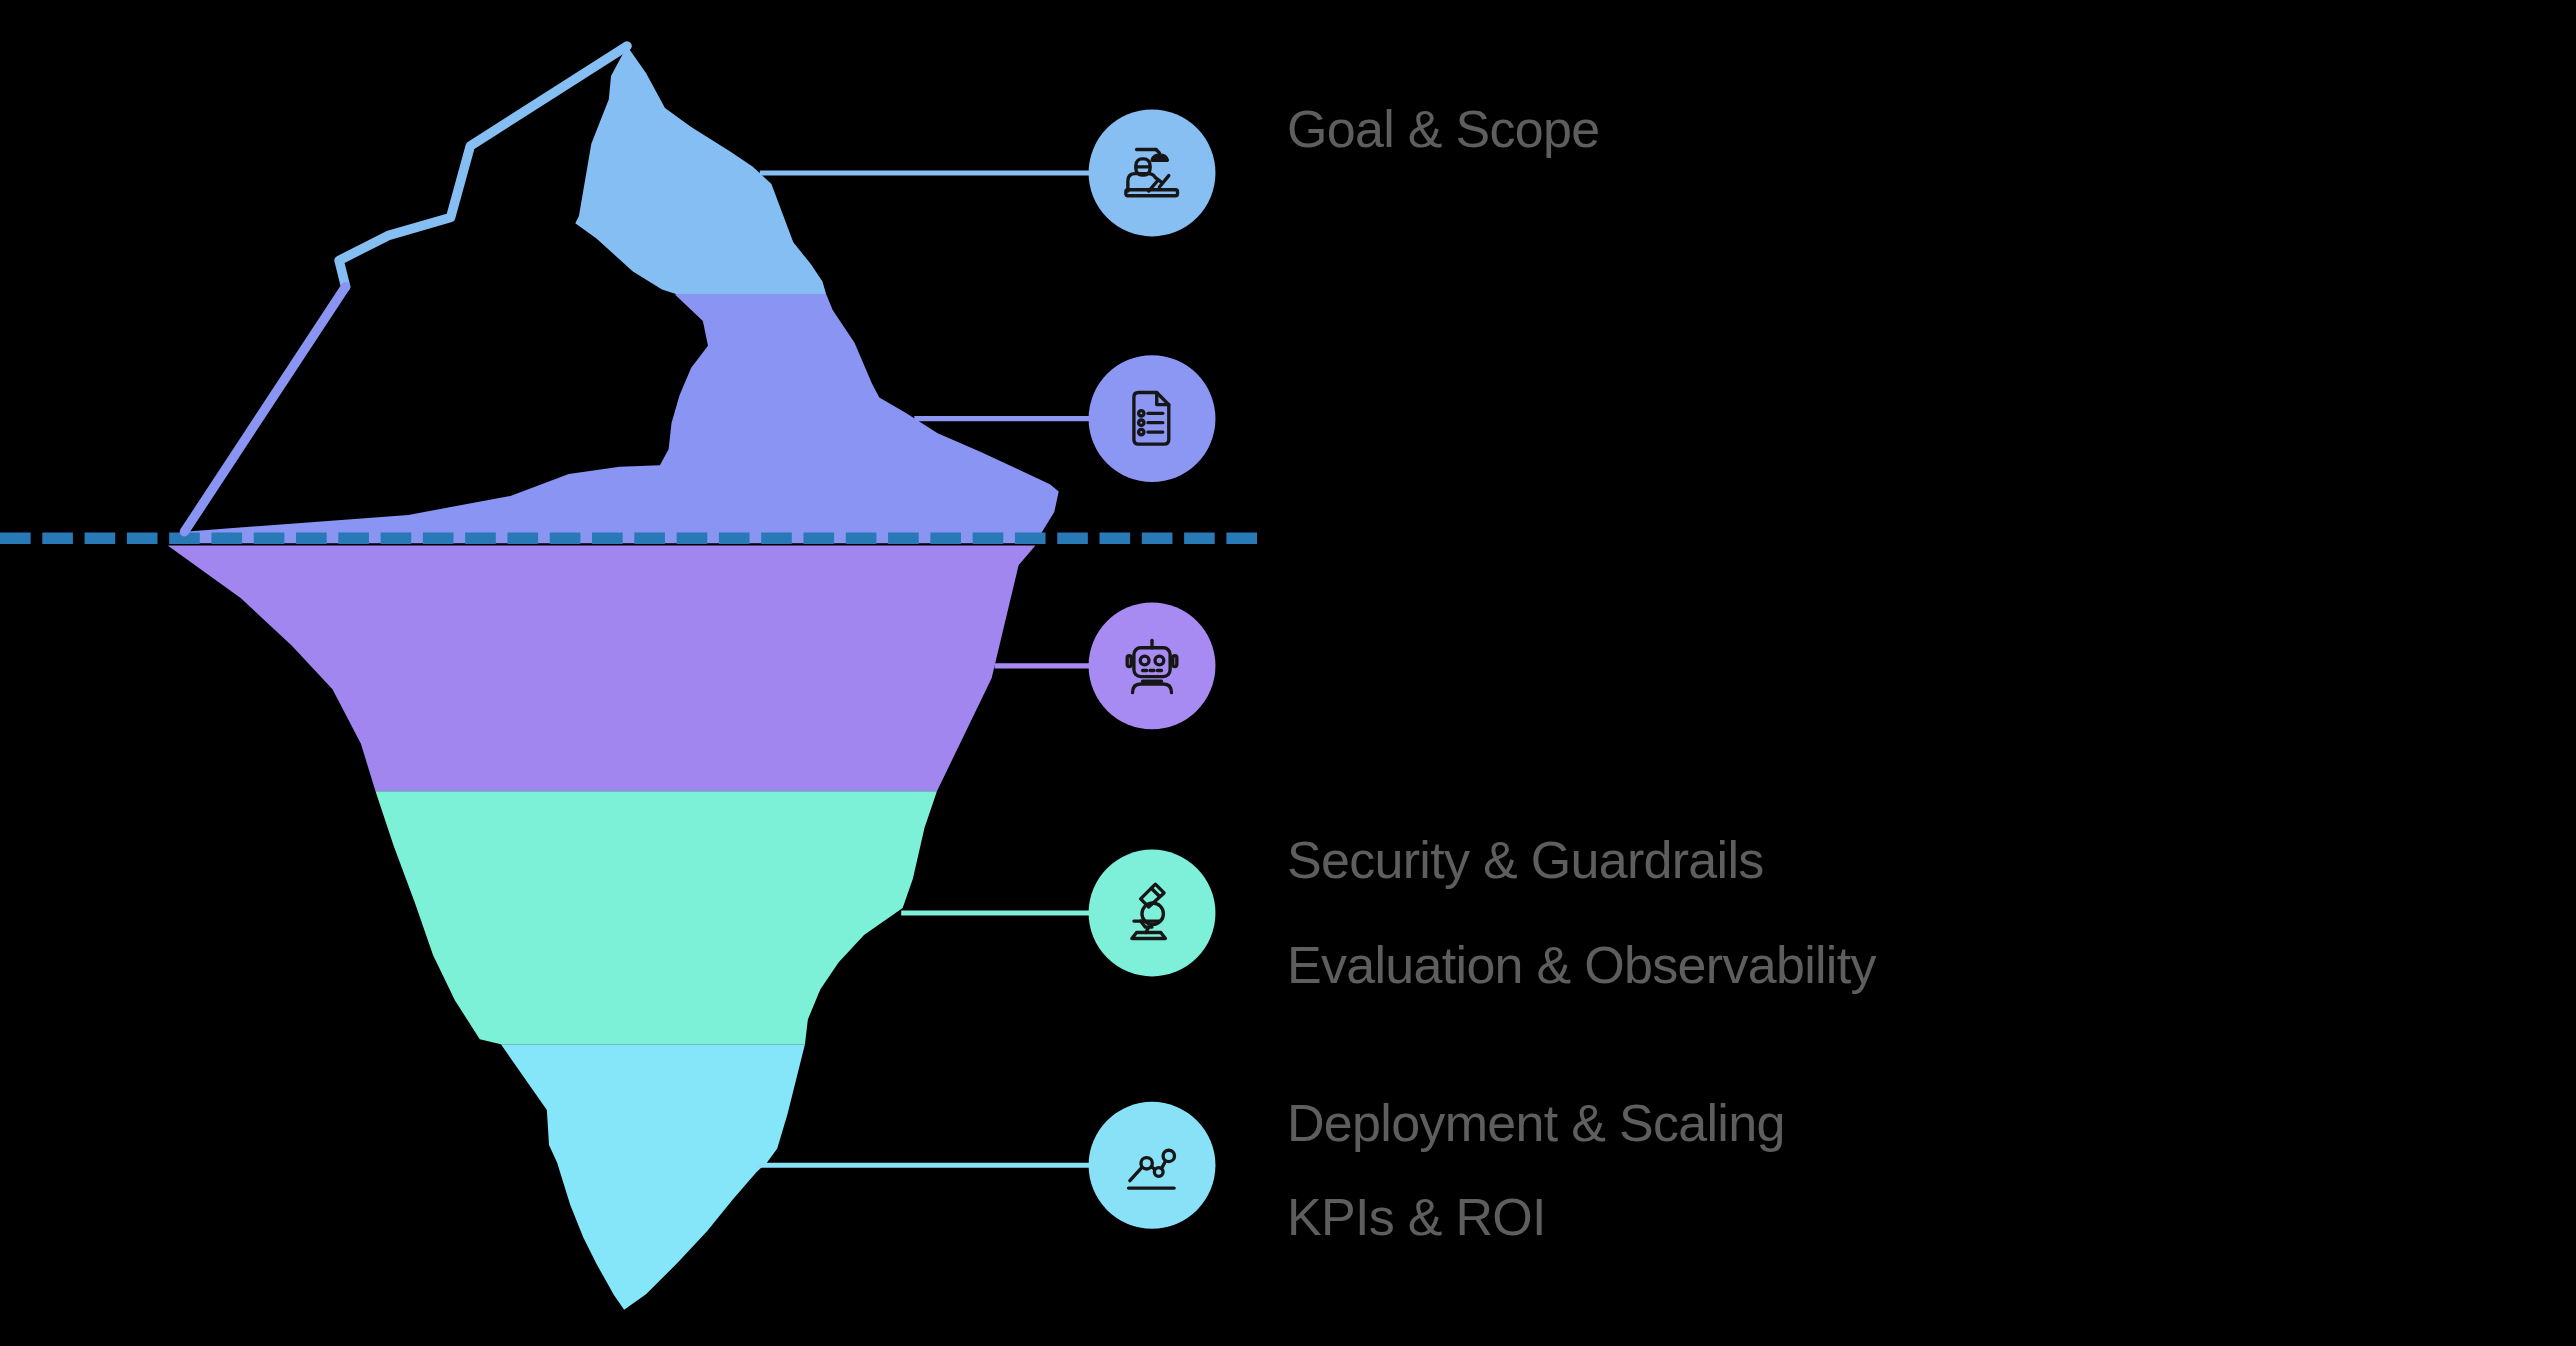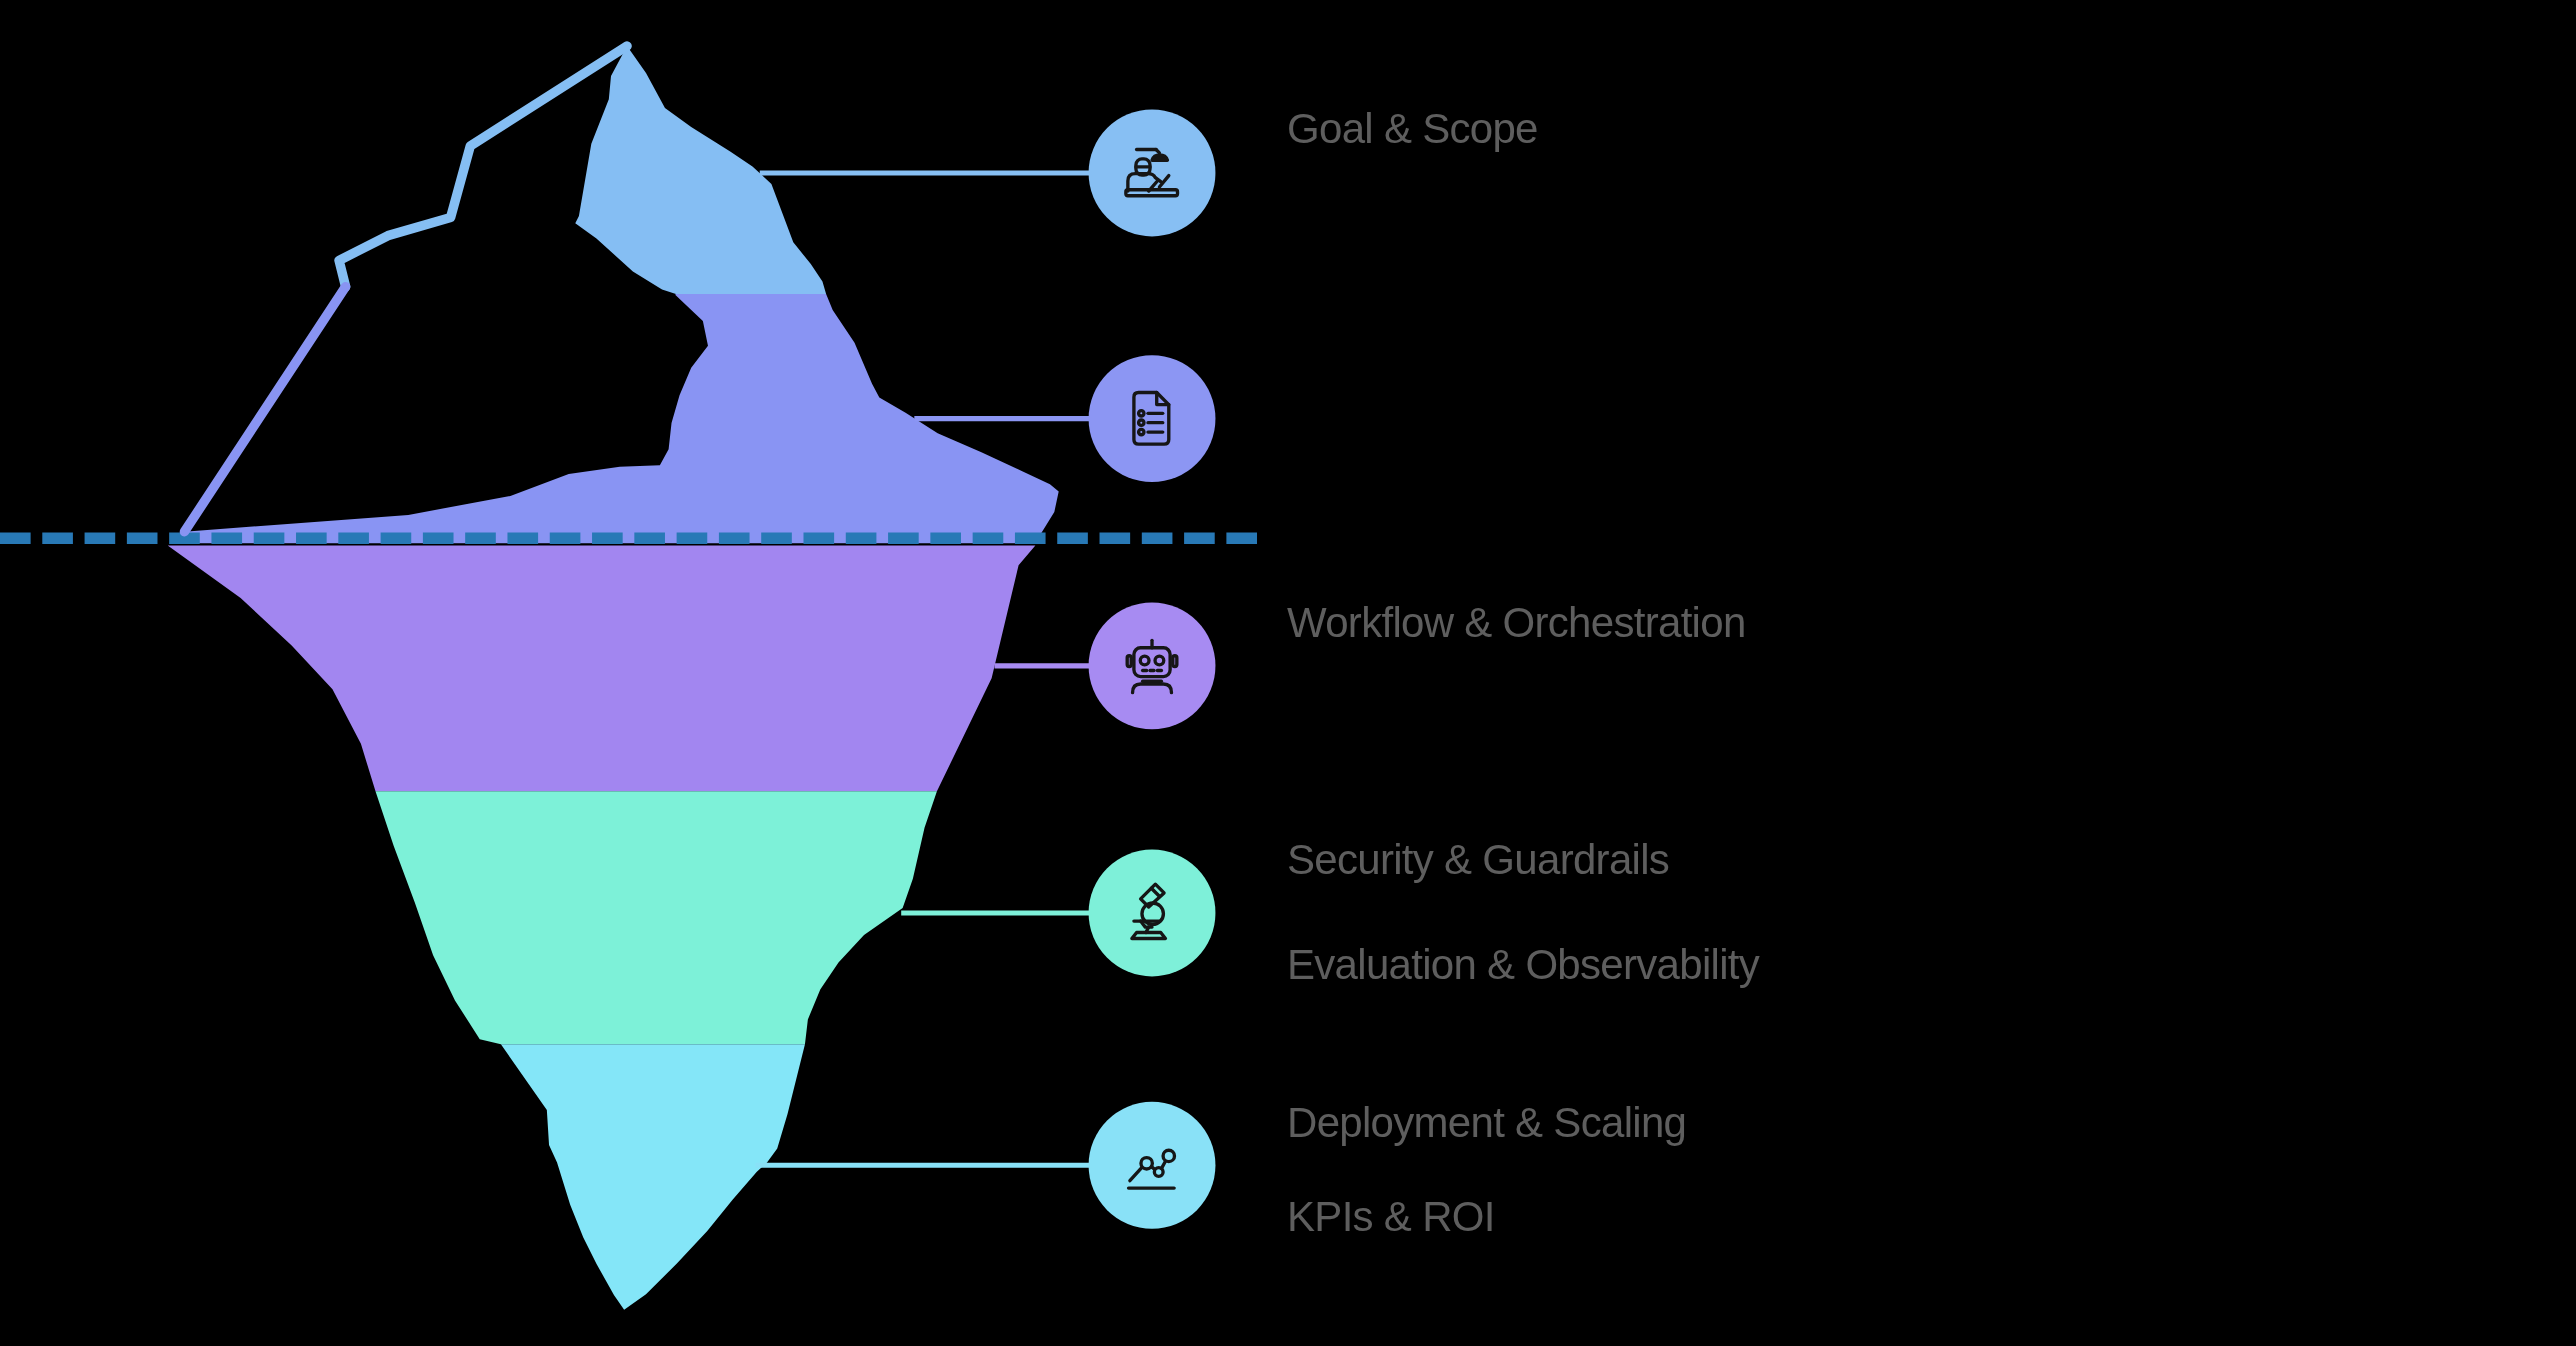--- a/index.html
+++ b/index.html
@@ -21,21 +21,21 @@
     top: 0;
     width: 2576px;
     height: 1347px;
     display: block;
   }
   .label {
     position: absolute;
     left: 1287px;
     height: 42px;
     line-height: 42px;
-    font-size: 42px;
+    font-size: 52px;
     letter-spacing: -0.7px;
     color: #5e5e5e;
     white-space: nowrap;
   }
   .icon {
     fill: none;
     stroke: #161616;
     stroke-width: 5;
     stroke-linecap: round;
     stroke-linejoin: round;
@@ -144,20 +144,19 @@
         <circle cx="42" cy="47" r="8.5"></circle>
         <path d="M49,52 L54,56"></path>
         <circle cx="60" cy="60" r="6.5"></circle>
         <path d="M64,55 L70,44"></path>
         <circle cx="75" cy="36" r="8.5"></circle>
       </g>
     </g>
   </svg>
 
   <div class="label" style="top:108px">Goal &amp; Scope</div>
-  <div class="label" style="top:602px">Workflow &amp; Orchestration</div>
   <div class="label" style="top:839px">Security &amp; Guardrails</div>
   <div class="label" style="top:944px">Evaluation &amp; Observability</div>
   <div class="label" style="top:1102px">Deployment &amp; Scaling</div>
   <div class="label" style="top:1196px">KPIs &amp; ROI</div>
 
 </div>
 
 
 </body></html>

